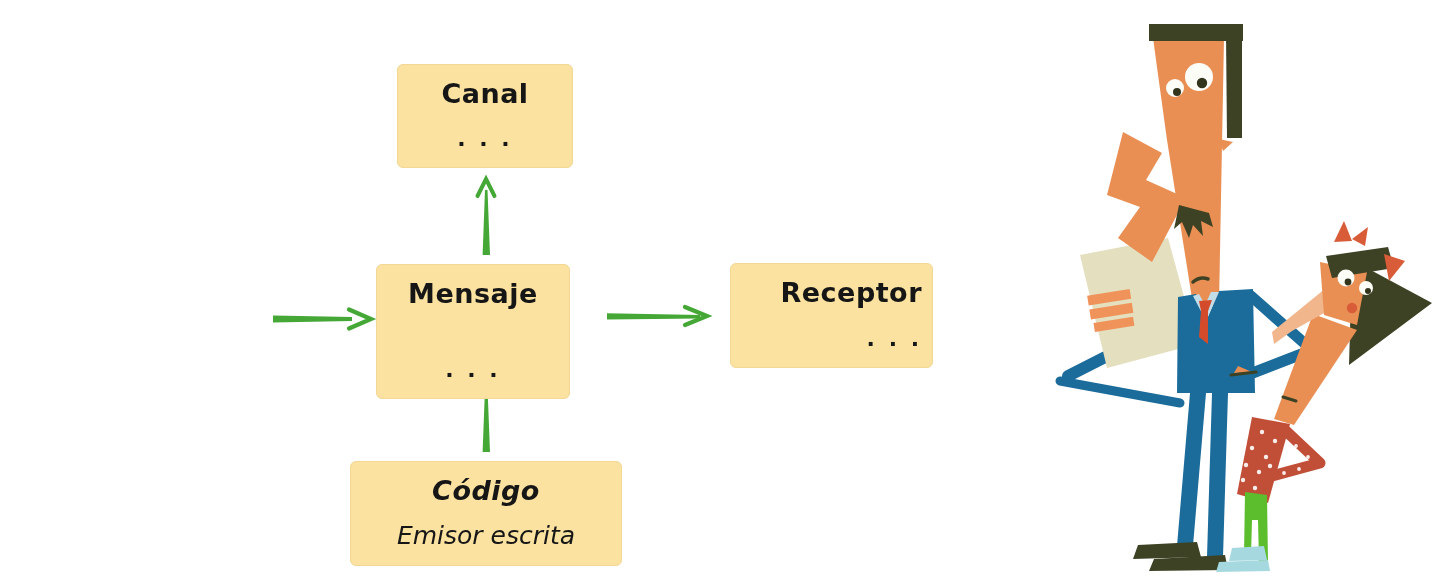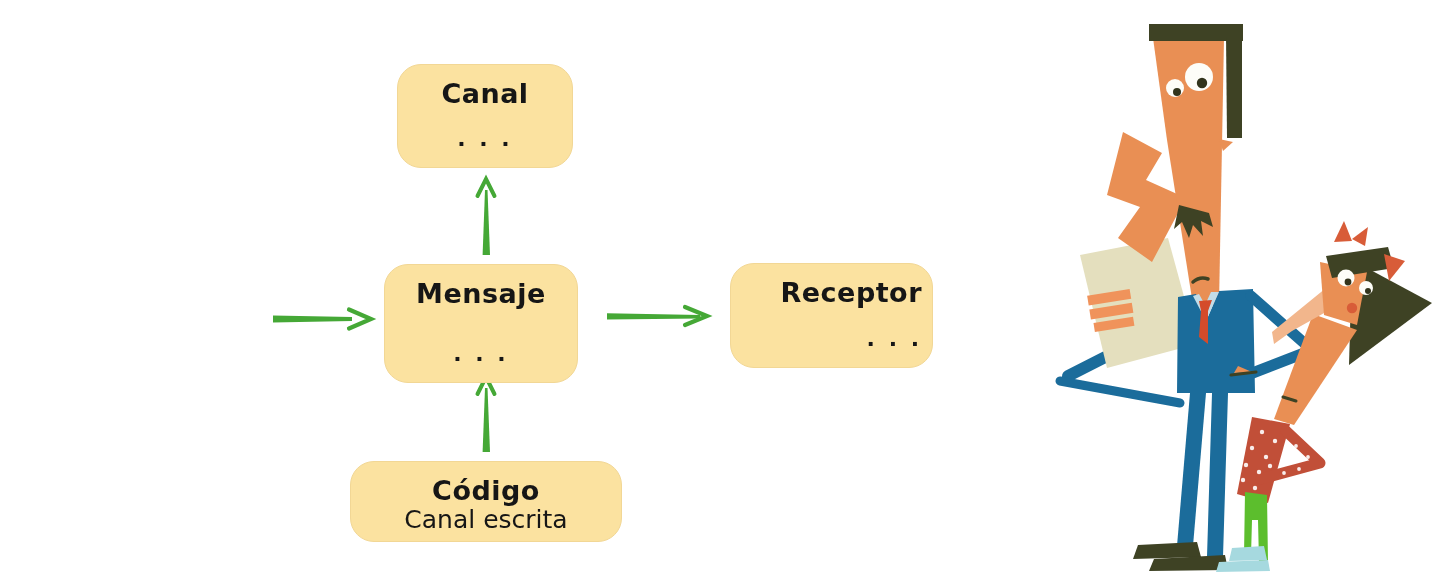--- a/index.html
+++ b/index.html
@@ -7,21 +7,21 @@
     position:relative;
     width:1444px;height:584px;
     background:#ffffff;
     font-family:"DejaVu Sans","Liberation Sans",sans-serif;
     overflow:hidden;
   }
   .node{
     position:absolute;
     background:#FBE2A0;
     border:1px solid #F2D795;
-    border-radius:24px;
+    border-radius:6px;
     box-sizing:border-box;
     display:flex;
     flex-direction:column;
     justify-content:space-between;
     align-items:center;
     text-align:center;
     padding:14px 10px 16px 10px;
     color:#161616;
   }
   .node .title{
@@ -35,23 +35,23 @@
     font-weight:normal;
     line-height:1.1;
   }
   .node .subtitle.dots{
     font-weight:bold;
     font-size:22px;
     letter-spacing:3px;
   }
   #node-emisor  {left:32px;  top:266px; width:230px; height:105px;}
   #node-canal   {left:397px; top:64px;  width:176px; height:104px;}
-  #node-mensaje {left:384px; top:264px; width:194px; height:119px;}
+  #node-mensaje {left:376px; top:264px; width:194px; height:135px;}
   #node-receptor{left:730px; top:263px; width:203px; height:105px;align-items:flex-end;}
-  #node-codigo  {left:350px; top:461px; width:272px; height:81px;}
+  #node-codigo  {left:350px; top:461px; width:272px; height:105px;font-style:italic;}
   svg{position:absolute;left:0;top:0;}
   #arrows-layer{width:1444px;height:584px;pointer-events:none;}
   #illustration-layer{left:1040px;top:0;width:404px;height:584px;}
 </style>
 </head>
 <body>
 
 <div class="canvas">
 
   <svg id="arrows-layer">
@@ -84,21 +84,21 @@
     <div class="subtitle dots">. . .</div>
   </div>
 
   <div class="node" id="node-receptor">
     <div class="title">Receptor</div>
     <div class="subtitle dots">. . .</div>
   </div>
 
   <div class="node" id="node-codigo">
     <div class="title">Código</div>
-    <div class="subtitle">Canal escrita</div>
+    <div class="subtitle">Emisor escrita</div>
   </div>
 
   <svg id="illustration-layer" viewBox="1040 0 404 584">
 
     <g>
 
       <g>
         <path d="M1182,318 L1068,376" stroke="#1B6C9B" stroke-width="12" fill="none" stroke-linecap="round"></path>
         <path d="M1060,381 L1180,403" stroke="#1B6C9B" stroke-width="9" fill="none" stroke-linecap="round"></path>
       </g>

